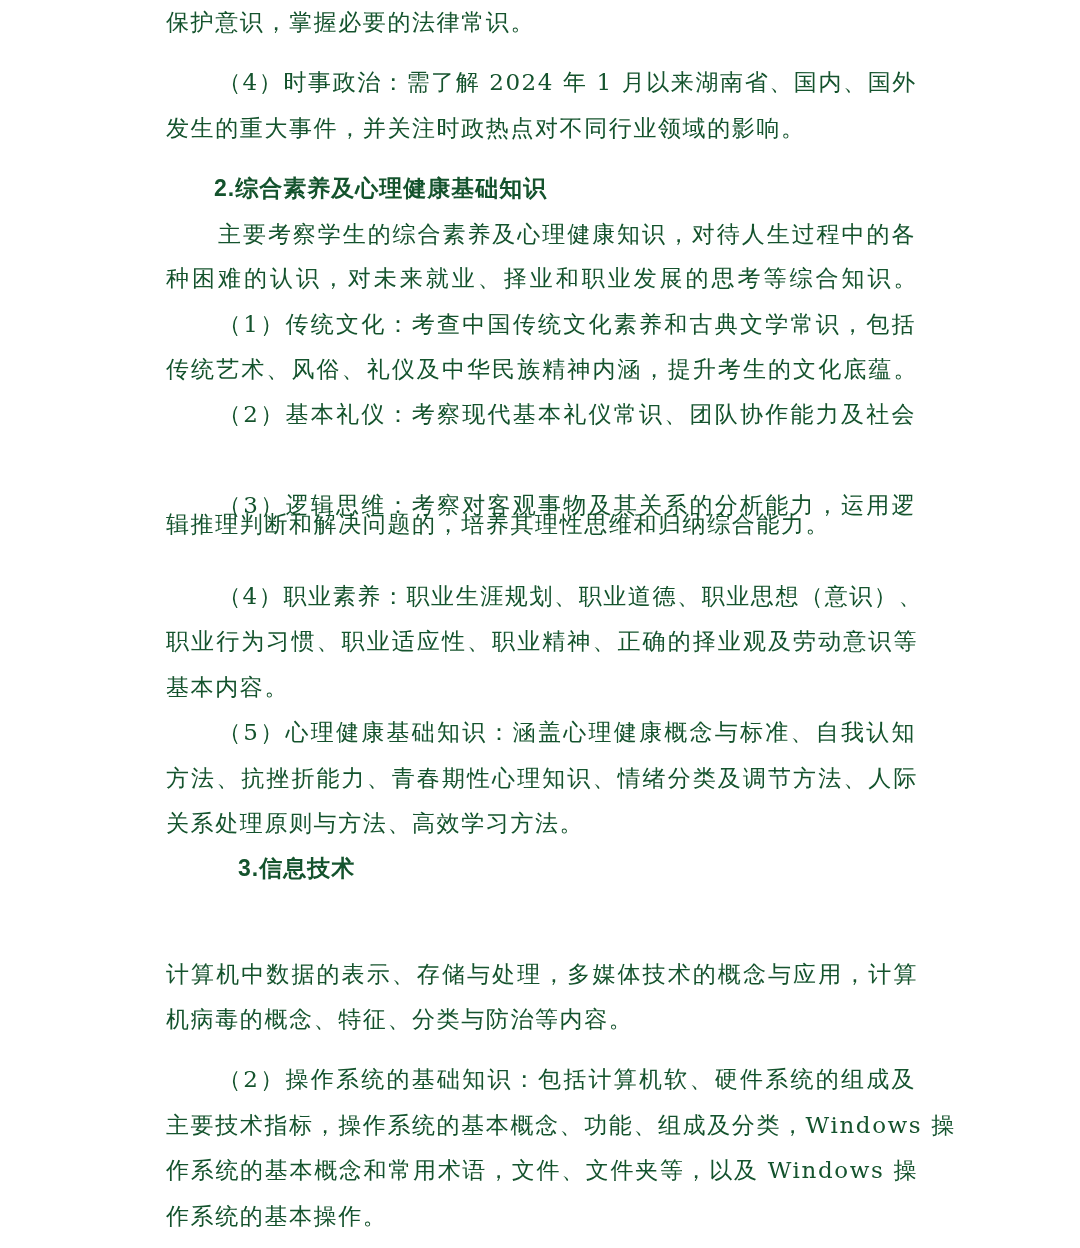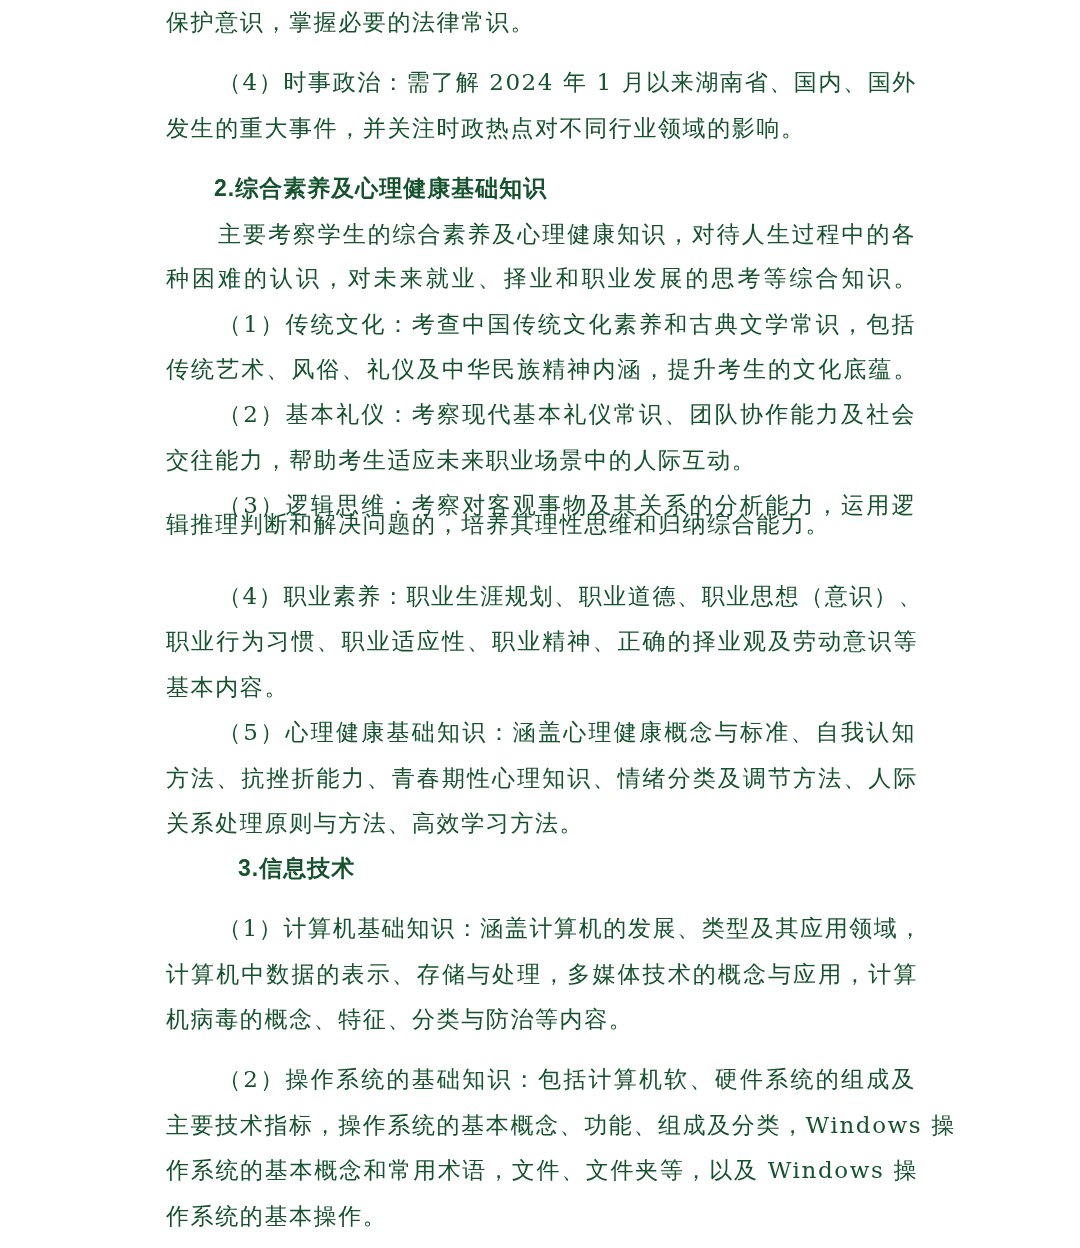--- a/index.html
+++ b/index.html
@@ -30,36 +30,34 @@
 
   <div class="line heading" style="left:214px;top:173px;">2.综合素养及心理健康基础知识</div>
 
   <div class="line just" style="left:218px;width:698px;top:219px;">主要考察学生的综合素养及心理健康知识，对待人生过程中的各</div>
   <div class="line just" style="top:263px;width:752px;">种困难的认识，对未来就业、择业和职业发展的思考等综合知识。</div>
 
   <div class="line just" style="left:218px;width:698px;top:309px;">（1）传统文化：考查中国传统文化素养和古典文学常识，包括</div>
   <div class="line just" style="top:354px;width:752px;">传统艺术、风俗、礼仪及中华民族精神内涵，提升考生的文化底蕴。</div>
 
   <div class="line just" style="left:218px;width:698px;top:399px;">（2）基本礼仪：考察现代基本礼仪常识、团队协作能力及社会</div>
-  <div class="line" style="top:445px;">交往能力，帮助考生适应未来职业场景中的人际互动。</div>
 
   <div class="line just" style="left:218px;width:698px;top:490px;">（3）逻辑思维：考察对客观事物及其关系的分析能力，运用逻</div>
   <div class="line" style="top:509px;">辑推理判断和解决问题的，培养其理性思维和归纳综合能力。</div>
 
   <div class="line just" style="left:218px;width:698px;top:581px;">（4）职业素养：职业生涯规划、职业道德、职业思想（意识）、</div>
   <div class="line just" style="top:626px;width:752px;">职业行为习惯、职业适应性、职业精神、正确的择业观及劳动意识等</div>
   <div class="line" style="top:672px;">基本内容。</div>
 
   <div class="line just" style="left:218px;width:698px;top:717px;">（5）心理健康基础知识：涵盖心理健康概念与标准、自我认知</div>
   <div class="line just" style="top:763px;width:752px;">方法、抗挫折能力、青春期性心理知识、情绪分类及调节方法、人际</div>
   <div class="line" style="top:808px;">关系处理原则与方法、高效学习方法。</div>
 
   <div class="line heading" style="left:238px;top:853px;">3.信息技术</div>
 
-  <div class="line just" style="left:218px;width:698px;top:913px;">（1）计算机基础知识：涵盖计算机的发展、类型及其应用领域，</div>
   <div class="line just" style="top:959px;width:752px;">计算机中数据的表示、存储与处理，多媒体技术的概念与应用，计算</div>
   <div class="line" style="top:1004px;">机病毒的概念、特征、分类与防治等内容。</div>
 
   <div class="line just" style="left:218px;width:698px;top:1064px;">（2）操作系统的基础知识：包括计算机软、硬件系统的组成及</div>
   <div class="line just" style="top:1110px;width:752px;">主要技术指标，操作系统的基本概念、功能、组成及分类，Windows 操</div>
   <div class="line just" style="top:1155px;width:752px;">作系统的基本概念和常用术语，文件、文件夹等，以及 Windows 操</div>
   <div class="line" style="top:1201px;">作系统的基本操作。</div>
 </div>
 
 </body></html>

